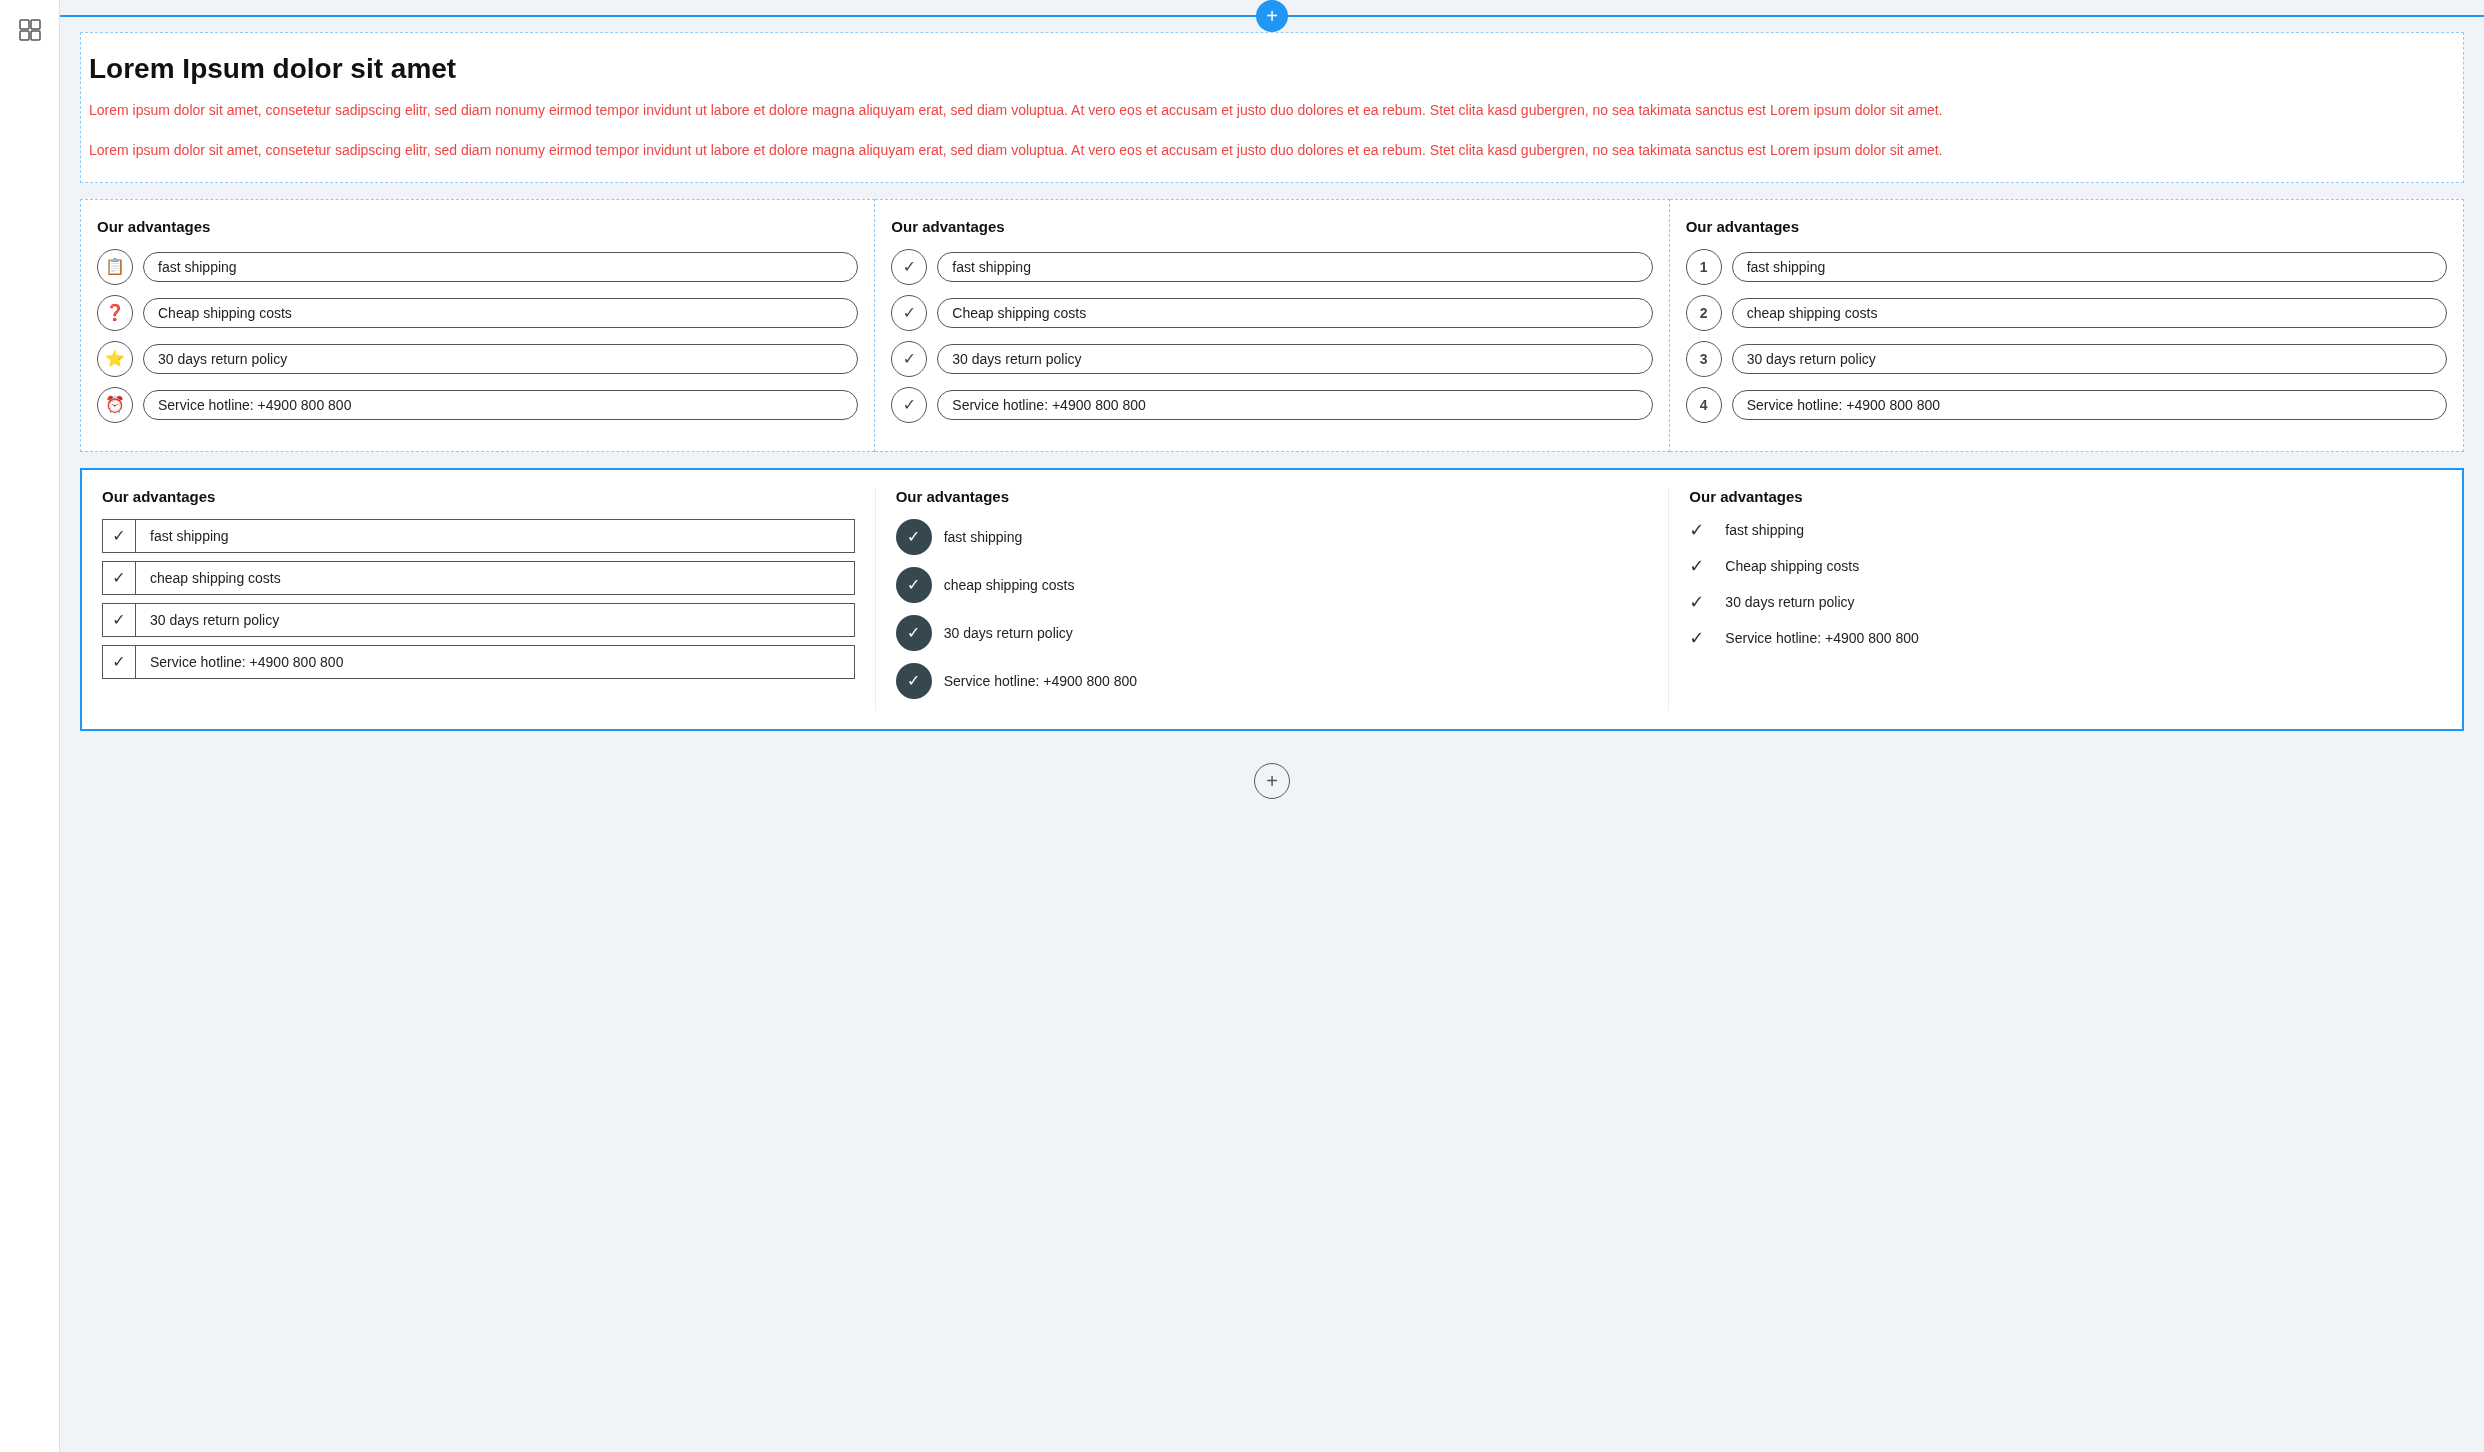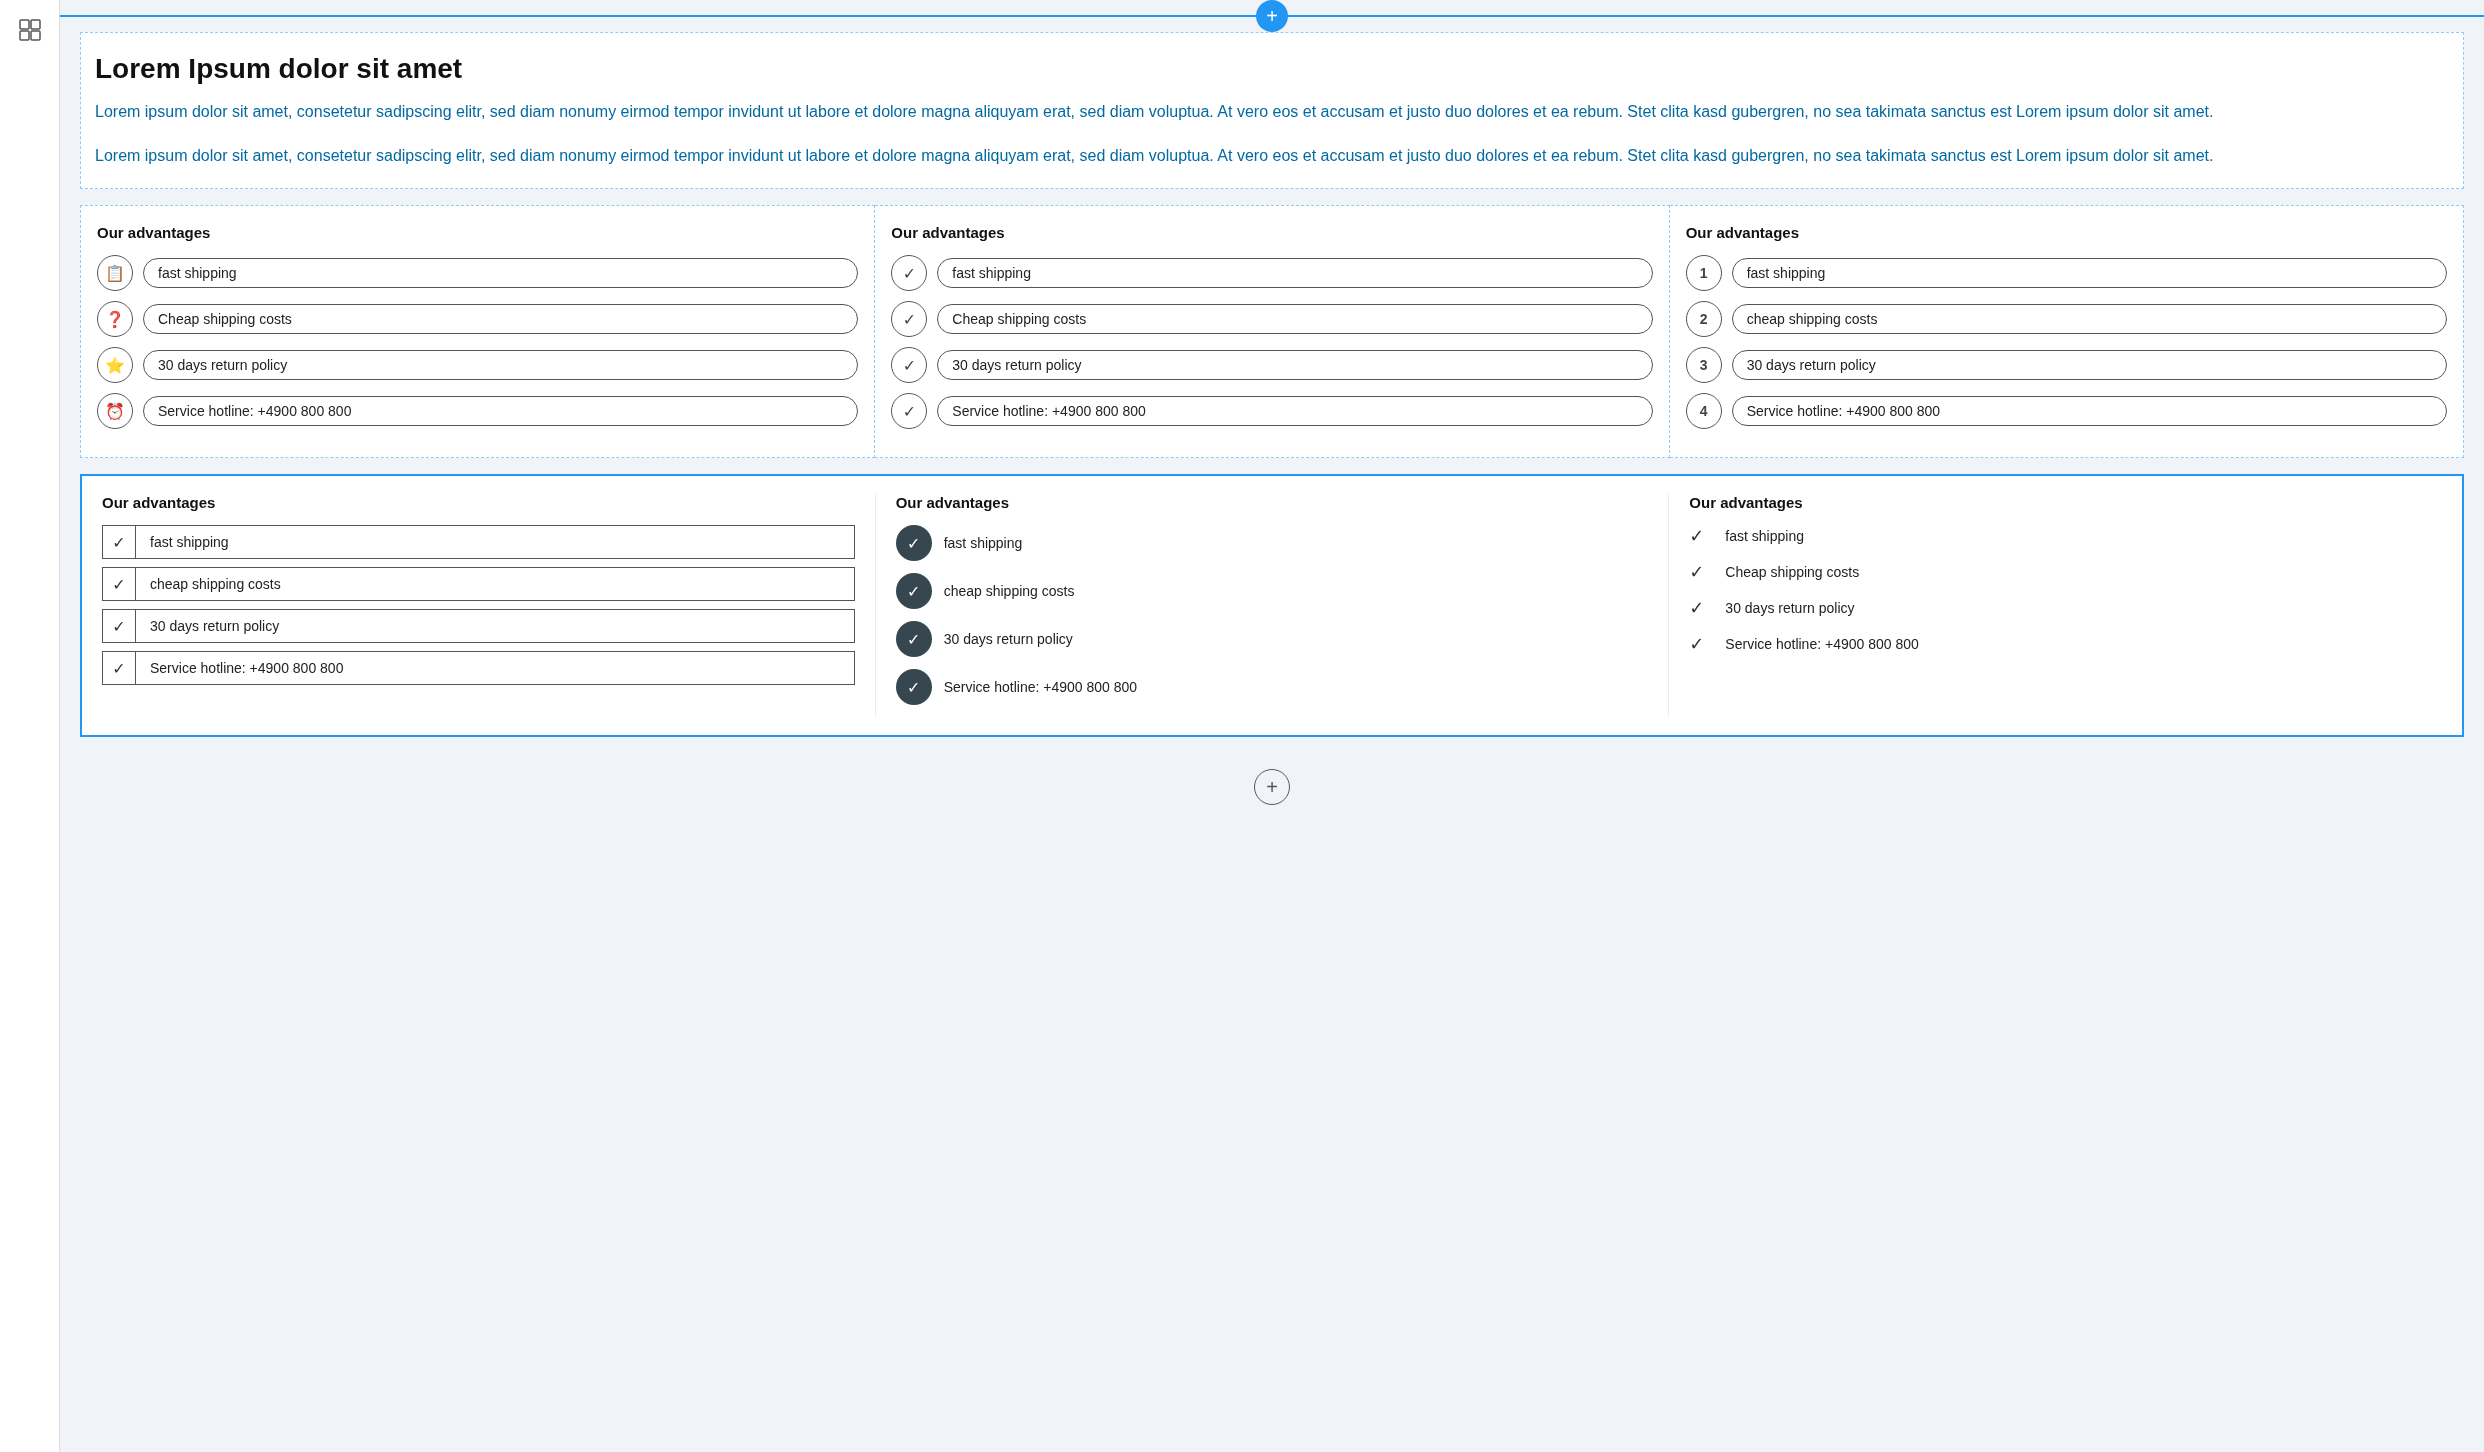--- a/index.html
+++ b/index.html
@@ -80,34 +80,34 @@
       position: relative;
       z-index: 1;
       line-height: 1;
     }
 
     
     .text-block {
       background: #fff;
       border: 1.5px dashed #90CAF9;
       margin: 0 20px 16px 20px;
-      padding: 20px 14px;
+      padding: 20px 8px;
     }
 
     .text-block h1 {
       font-size: 28px;
       font-weight: 700;
       margin-bottom: 14px;
       color: #111;
     }
 
     .text-block p {
-      font-size: 16px;
+      font-size: 14px;
       line-height: 1.6;
-      color: #0369a1;
+      color: #ef4444;
     }
 
     
     .advantages-row {
       display: flex;
       gap: 0;
       margin: 0 20px 16px 20px;
     }
 
     .advantages-card {

